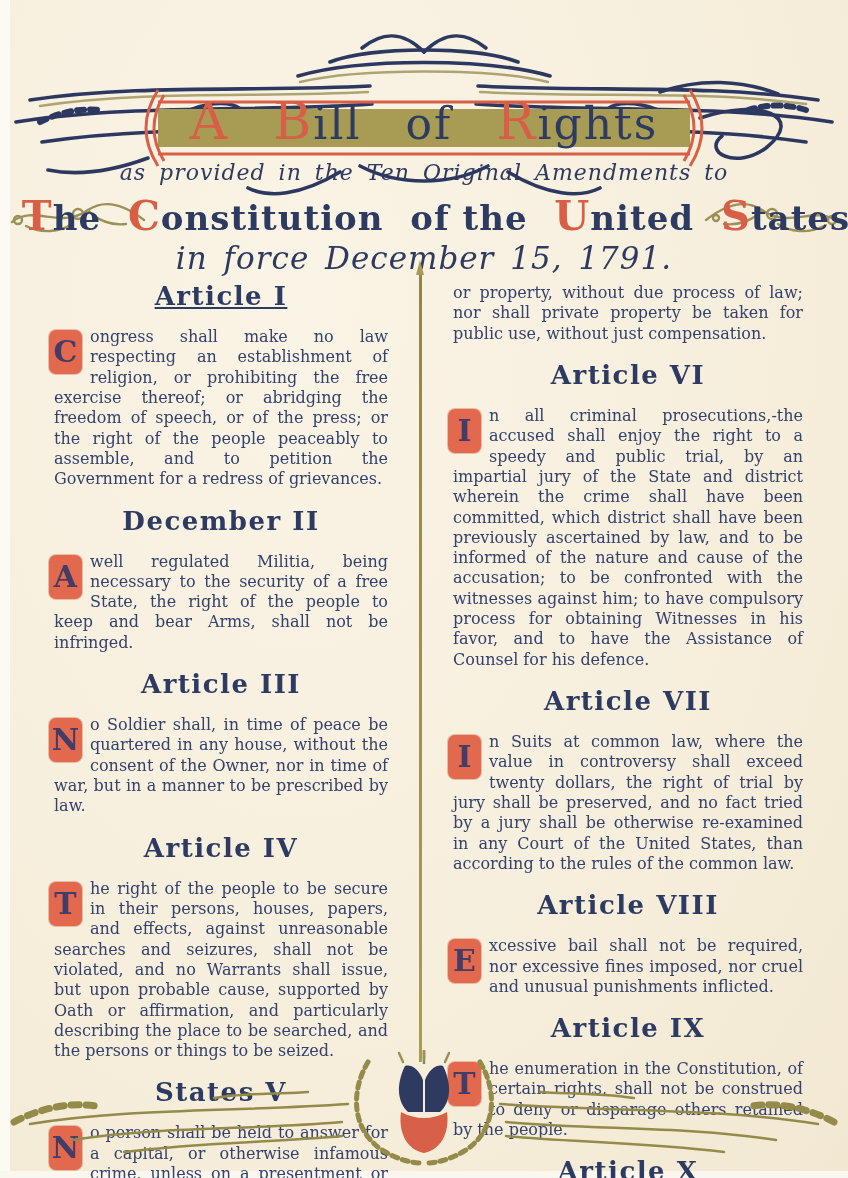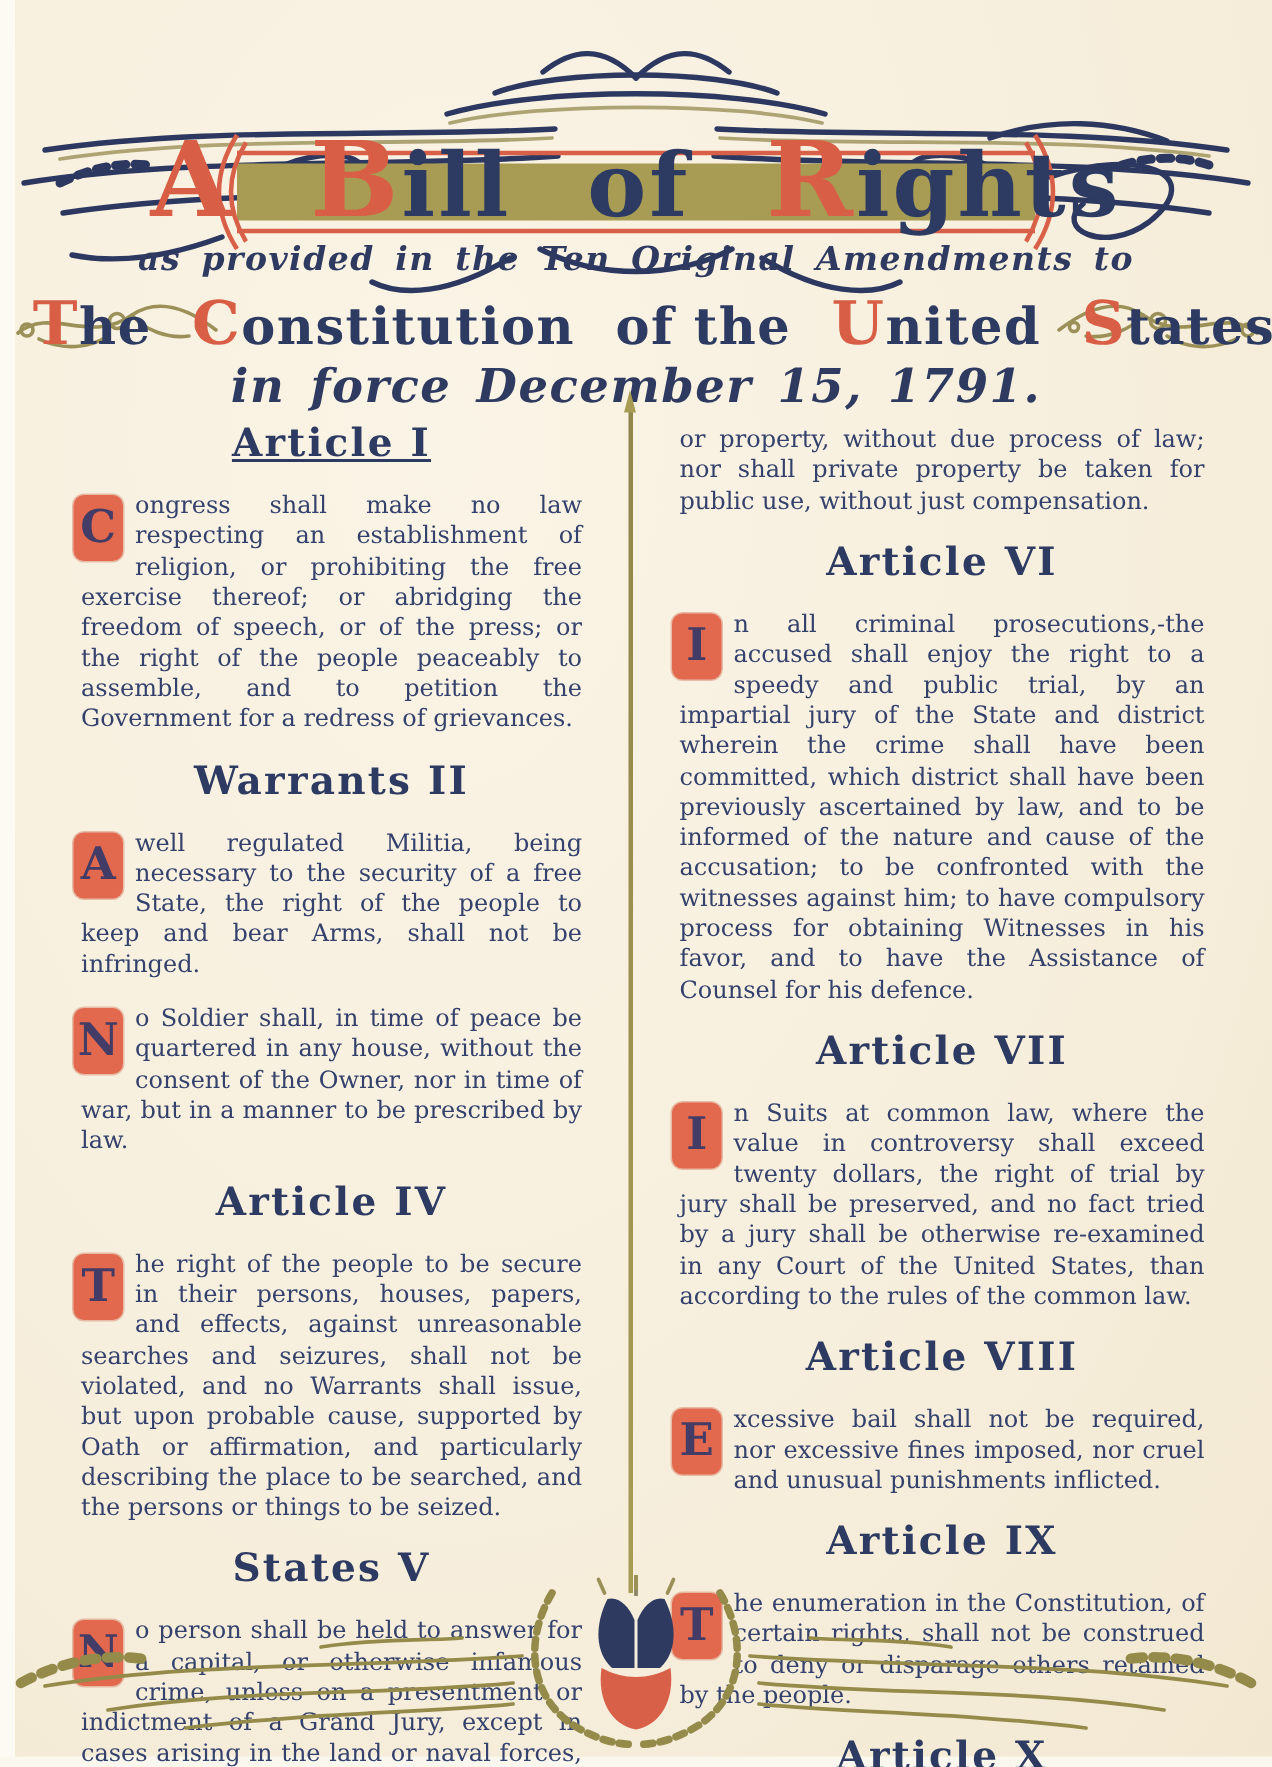--- a/index.html
+++ b/index.html
@@ -7,28 +7,28 @@
     position:relative;width:848px;height:1178px;overflow:hidden;
     background:radial-gradient(ellipse at 35% 25%, #faf4e6 0%, #f7efdd 55%, #f2e8d2 100%);
     font-family:"DejaVu Serif", serif;
   }
   .edge-left{position:absolute;left:0;top:0;width:10px;height:100%;background:#fcfaf2;}
   .edge-bottom{position:absolute;left:0;bottom:0;width:100%;height:7px;background:#faf7ee;}
   svg{display:block;}
   .hdr-svg{position:absolute;left:0;top:0;}
   .main-title{
     position:absolute;left:0;top:82px;width:100%;height:78px;line-height:78px;
-    text-align:center;font-weight:bold;font-size:59px;color:#2d3a62;
+    text-align:center;font-weight:normal;font-size:44px;color:#2d3a62;
     letter-spacing:2px;white-space:nowrap;
   }
   .main-title .w{margin:0 14px;}
   .init{color:#d85f46;font-size:1.18em;}
   .script-line{
     position:absolute;left:0;width:100%;text-align:center;
-    font-style:italic;font-weight:bold;color:#2e3a60;letter-spacing:1px;word-spacing:5px;
+    font-style:italic;font-weight:normal;color:#2e3a60;letter-spacing:1px;word-spacing:5px;
   }
   .provided{top:160px;font-size:22px;}
   .inforce{top:240px;font-size:31px;}
   .const-line{
     position:absolute;left:12px;top:192px;width:100%;text-align:center;
     font-weight:bold;font-size:34px;color:#2d3a62;white-space:nowrap;letter-spacing:1px;
   }
   .const-line .w{margin:0 7px;}
   .vine{position:absolute;top:196px;}
   .vine.left{left:8px;}
@@ -149,24 +149,25 @@
   <div class="script-line inforce">in force December 15, 1791.</div>
 
   <div class="divider"></div>
 
   <div class="col col-left">
     <section class="article">
       <h2 class="article-heading">Article I</h2>
       <p class="article-body"><span class="dropcap">C</span><span>ongress shall make no law respecting an establishment of religion, or prohibiting the free exercise thereof; or abridging the freedom of speech, or of the press; or the right of the people peaceably to assemble, and to petition the Government for a redress of grievances.</span></p>
     </section>
     <section class="article">
-      <h2 class="article-heading">Warrants II</h2>
+      <h2 class="article-heading">December II</h2>
       <p class="article-body"><span class="dropcap">A</span><span>well regulated Militia, being necessary to the security of a free State, the right of the people to keep and bear Arms, shall not be infringed.</span></p>
     </section>
     <section class="article">
+      <h2 class="article-heading">Article III</h2>
       <p class="article-body"><span class="dropcap">N</span><span>o Soldier shall, in time of peace be quartered in any house, without the consent of the Owner, nor in time of war, but in a manner to be prescribed by law.</span></p>
     </section>
     <section class="article">
       <h2 class="article-heading">Article IV</h2>
       <p class="article-body"><span class="dropcap">T</span><span>he right of the people to be secure in their persons, houses, papers, and effects, against unreasonable searches and seizures, shall not be violated, and no Warrants shall issue, but upon probable cause, supported by Oath or affirmation, and particularly describing the place to be searched, and the persons or things to be seized.</span></p>
     </section>
     <section class="article">
       <h2 class="article-heading">States V</h2>
       <p class="article-body"><span class="dropcap">N</span><span>o person shall be held to answer for a capital, or otherwise infamous crime, unless on a presentment or indictment of a Grand Jury, except in cases arising in the land or naval forces, or in the Militia, when in actual service in time of War or public danger; nor shall any person be subject for the same offence to be twice put in jeopardy of life or limb; nor shall be compelled in any Criminal Case to be a witness against himself, nor be deprived of life, liberty,</span></p>
     </section>

